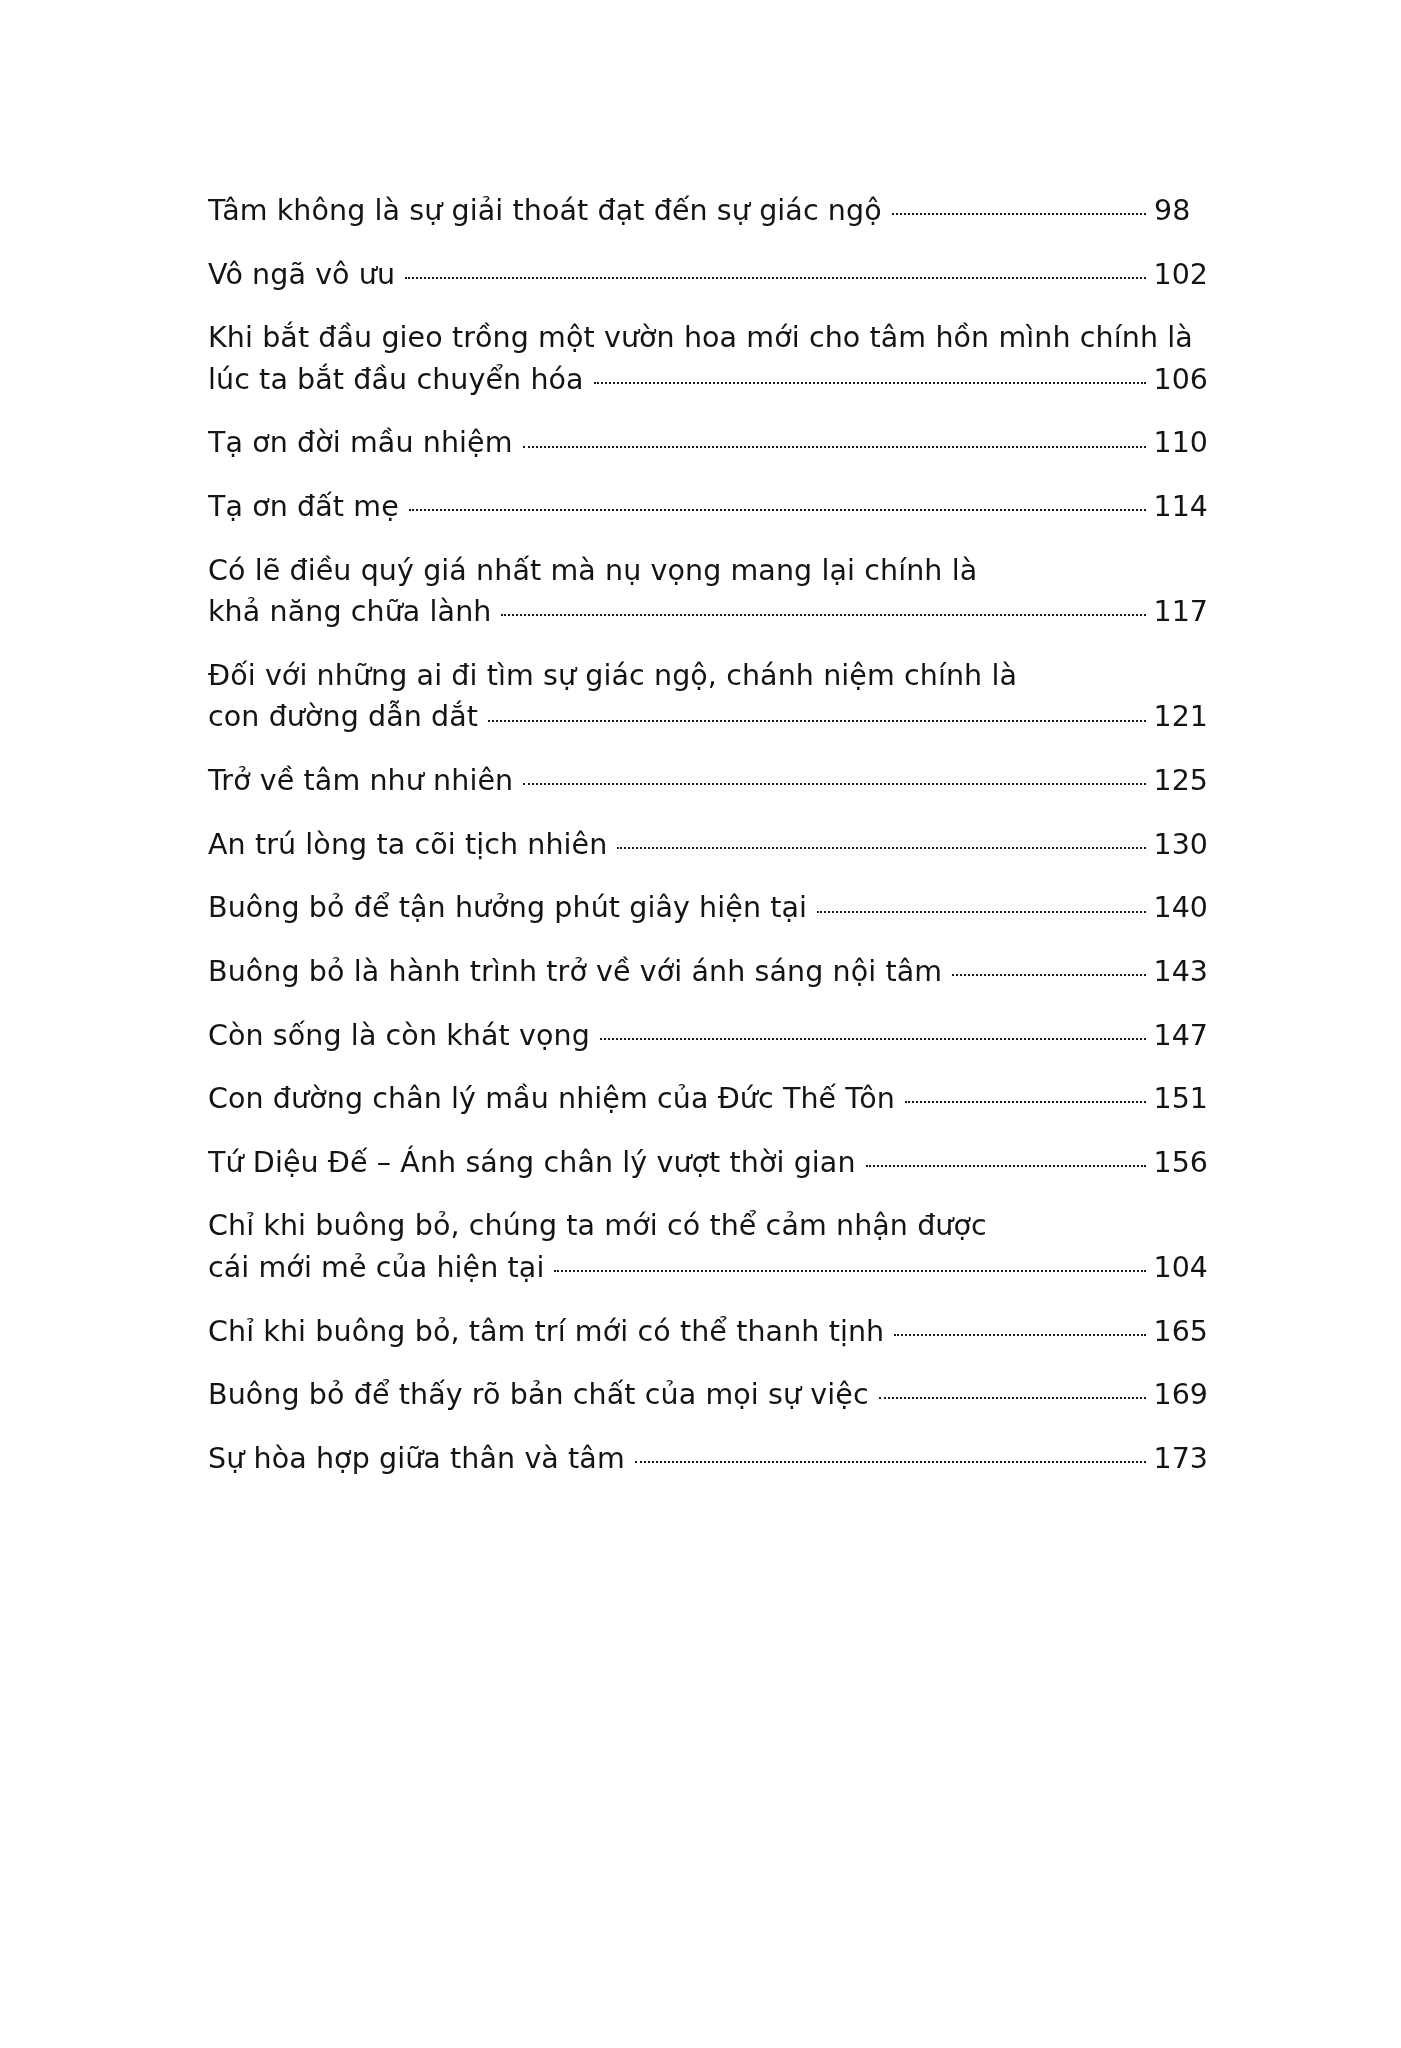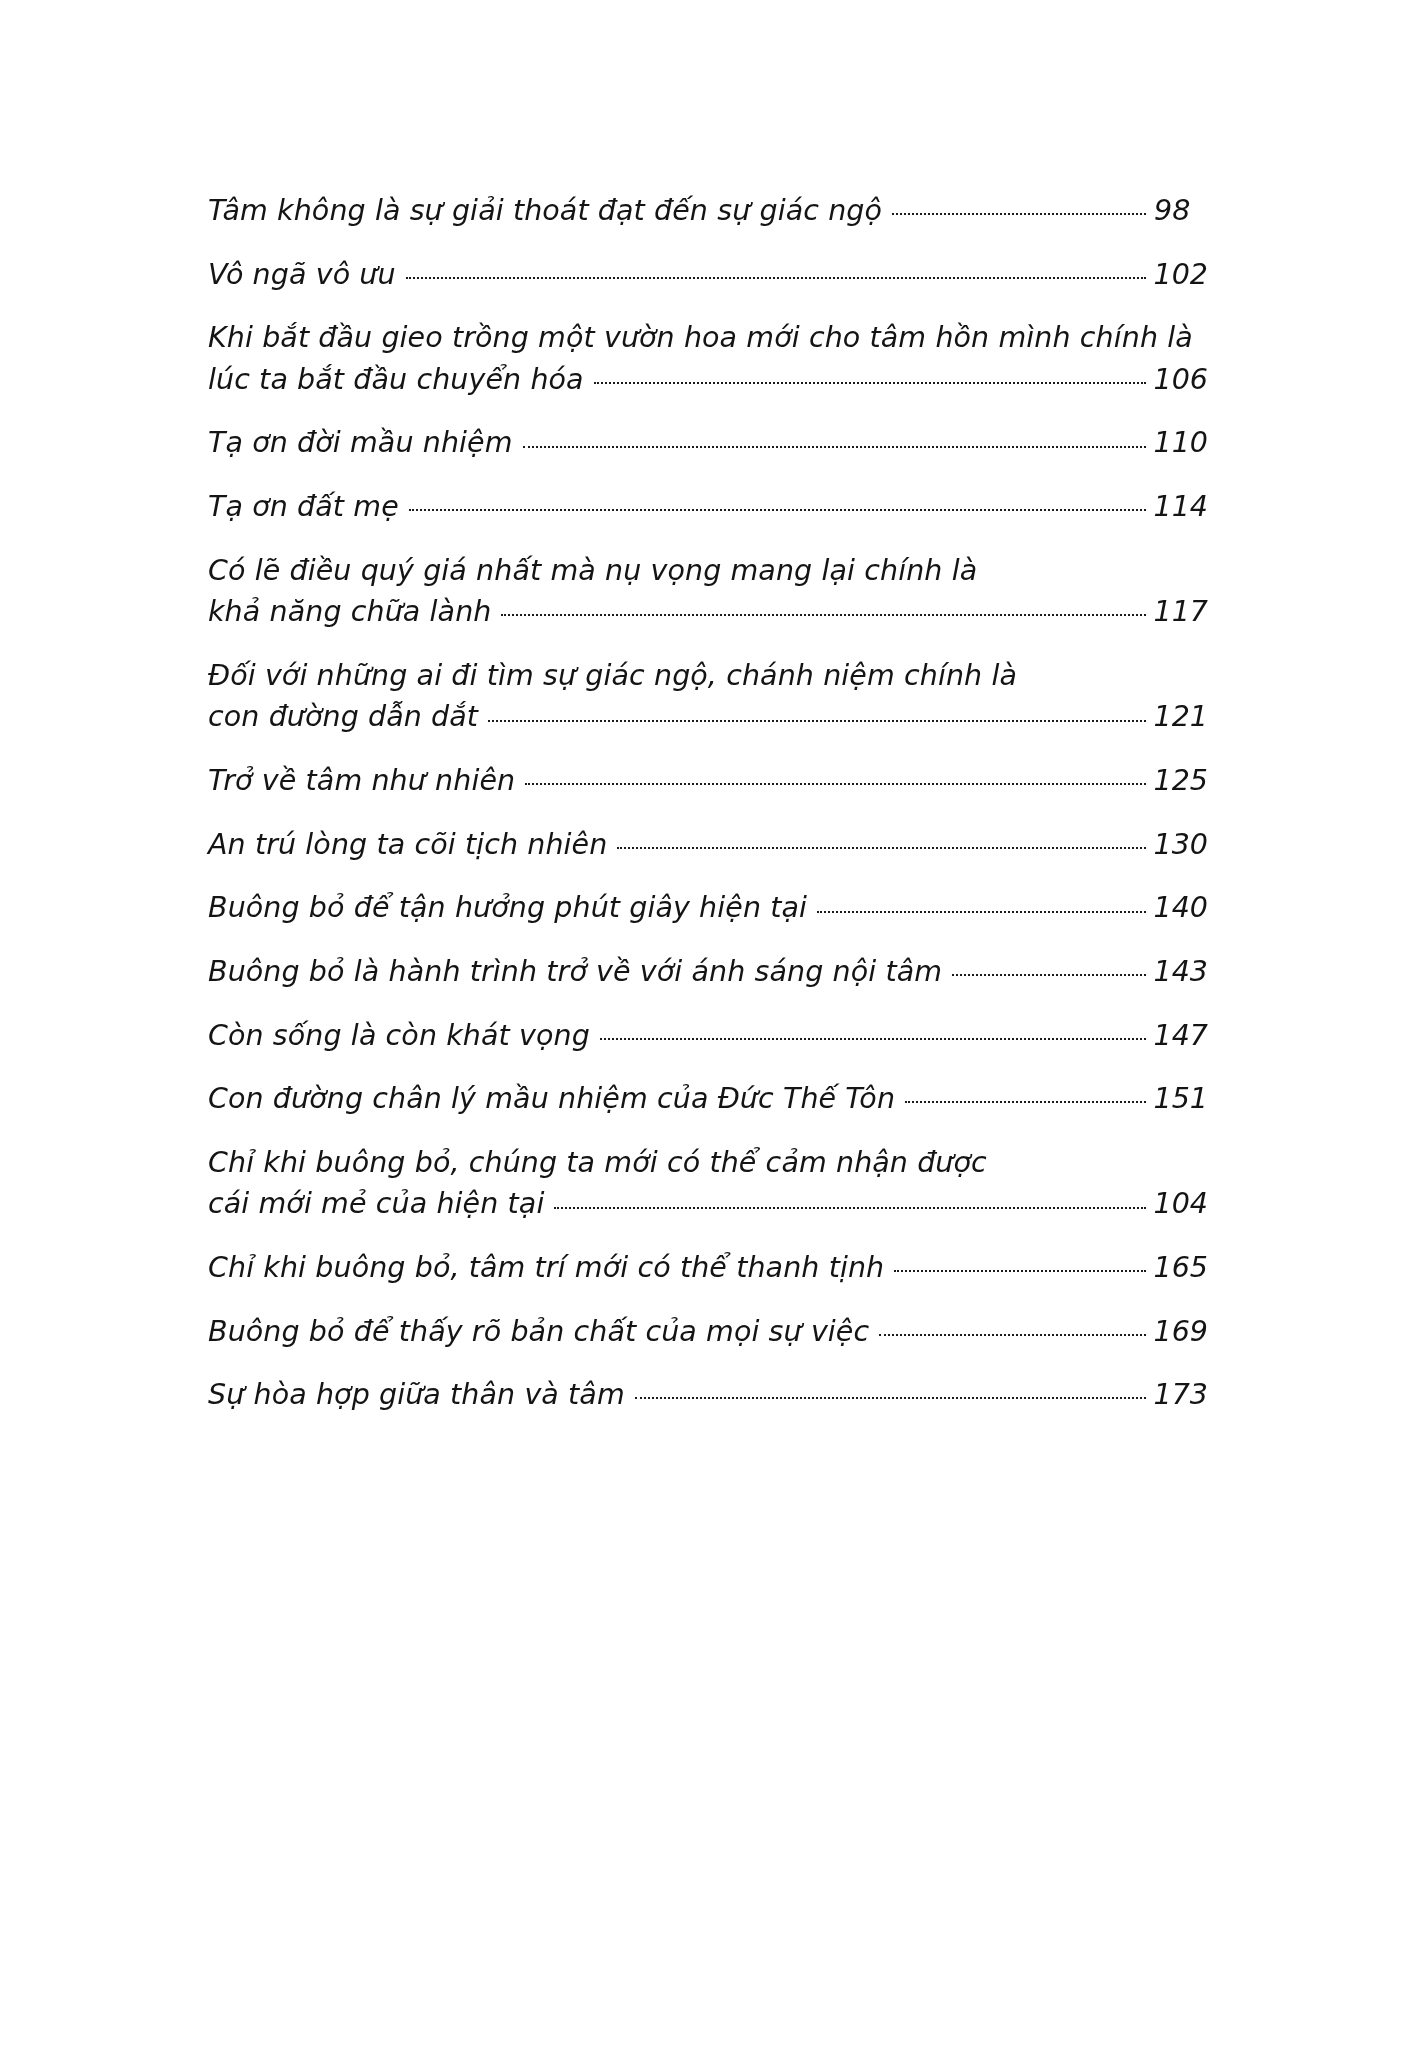--- a/index.html
+++ b/index.html
@@ -23,21 +23,20 @@
   }
   .toc {
     position: absolute;
     left: 208px;
     top: 190px;
     width: 1000px;
   }
   .toc-entry {
     display: block;
     margin-bottom: 22px;
-    font-style: italic;
   }
   .toc-line {
     display: flex;
     align-items: baseline;
     width: 100%;
   }
   .toc-line.first {
     
   }
   .toc-title {
@@ -173,20 +172,27 @@
         </div>
       </div>
       <div class="toc-entry">
         <div class="toc-line first">
           <span class="toc-title">Con đường chân lý mầu nhiệm của Đức Thế Tôn</span>
           <span class="dots"></span>
           <span class="toc-page">151</span>
         </div>
       </div>
       <div class="toc-entry">
+        <div class="toc-line first">
+          <span class="toc-title">Tứ Diệu Đế – Ánh sáng chân lý vượt thời gian</span>
+          <span class="dots"></span>
+          <span class="toc-page">156</span>
+        </div>
+      </div>
+      <div class="toc-entry">
         <div class="toc-line cont-line">
           <span class="toc-title">Chỉ khi buông bỏ, chúng ta mới có thể cảm nhận được</span>
         </div>
         <div class="toc-line first">
           <span class="toc-title">cái mới mẻ của hiện tại</span>
           <span class="dots"></span>
           <span class="toc-page">104</span>
         </div>
       </div>
       <div class="toc-entry">

